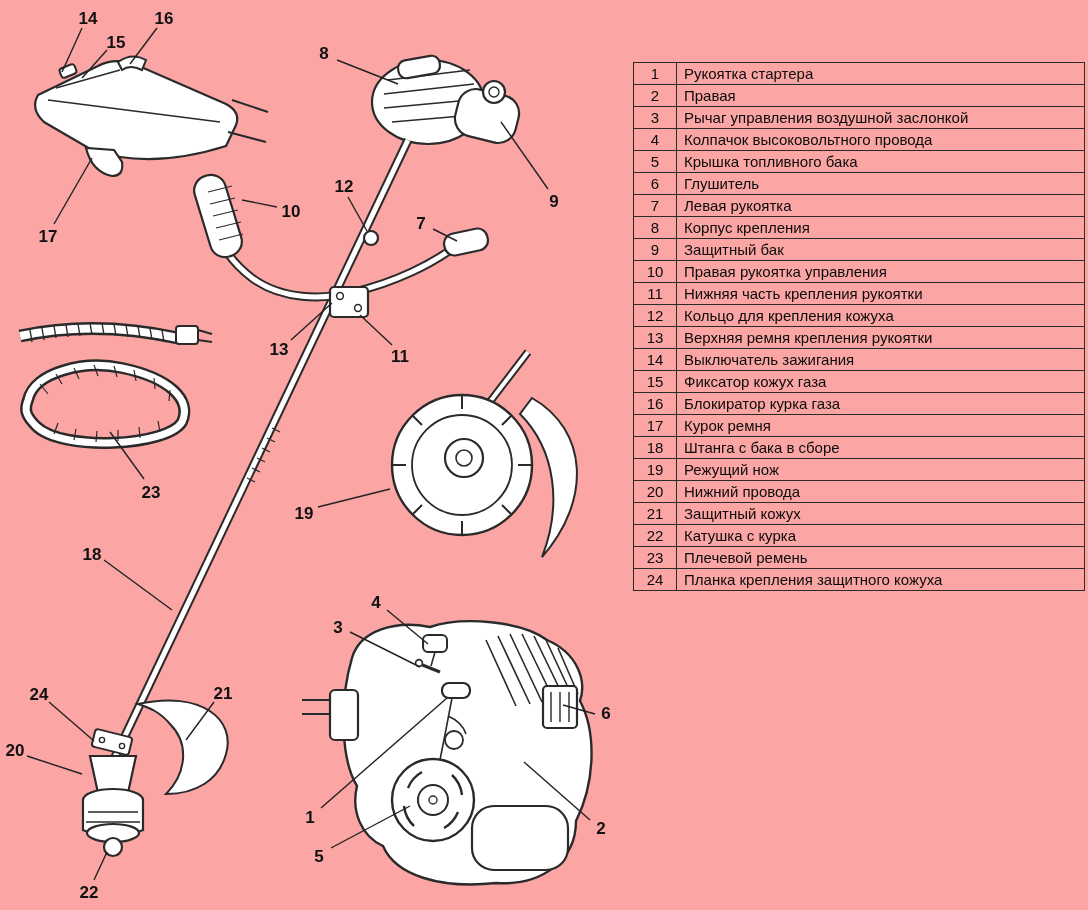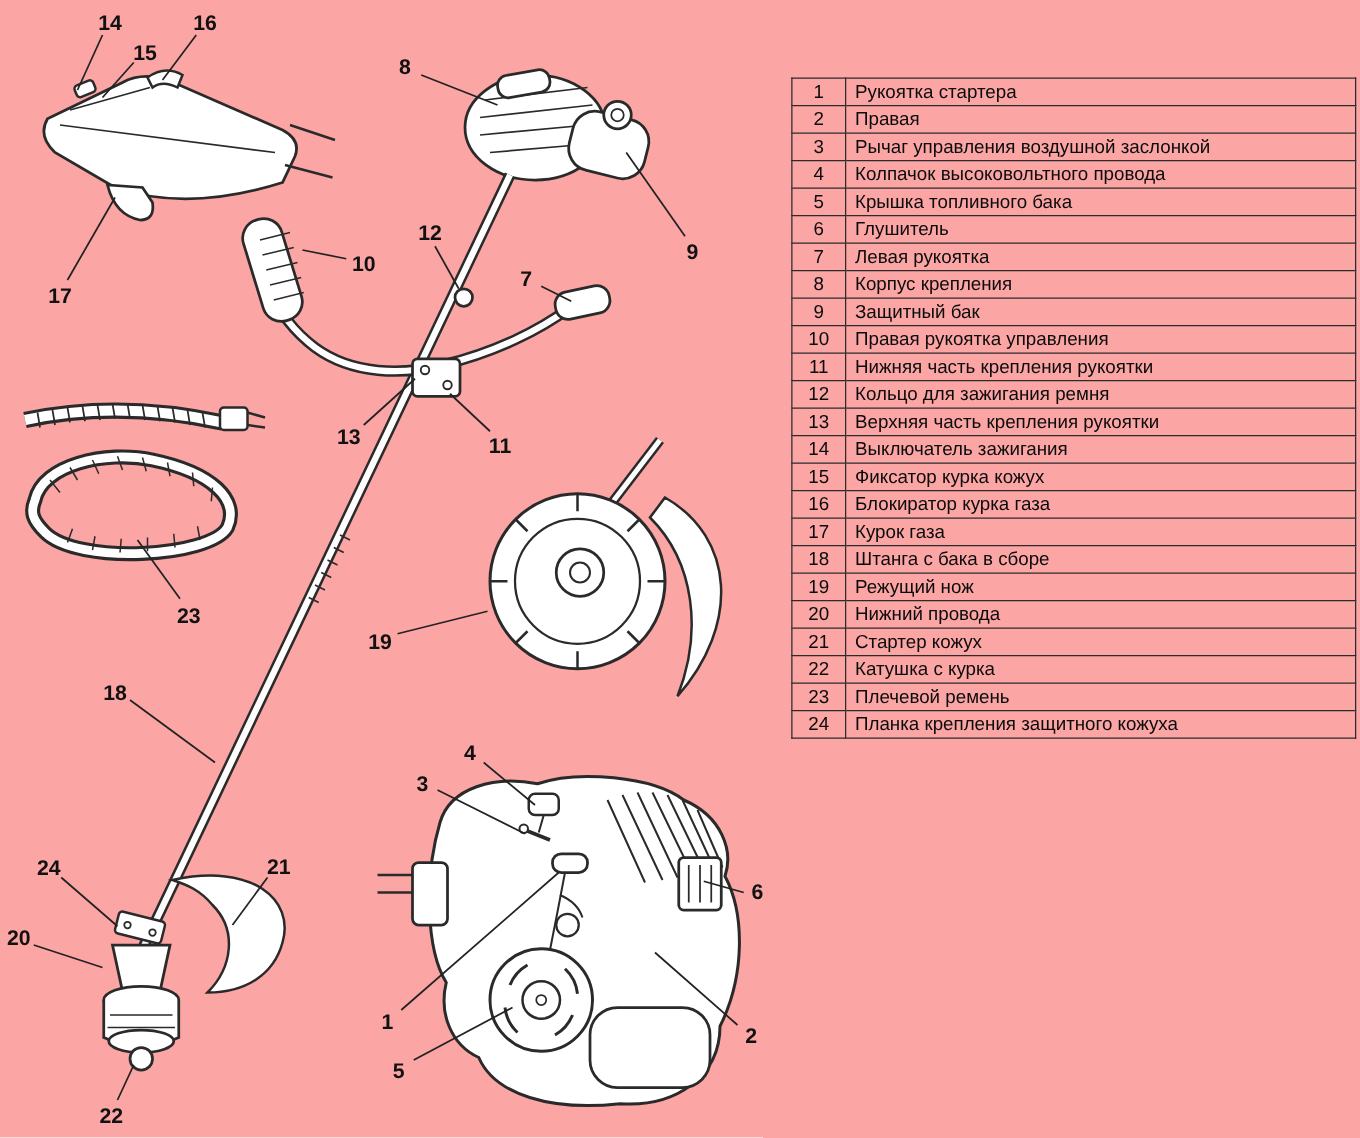--- a/index.html
+++ b/index.html
@@ -224,57 +224,57 @@
         <tr>
           <td class="num">10</td>
           <td>Правая рукоятка управления</td>
         </tr>
         <tr>
           <td class="num">11</td>
           <td>Нижняя часть крепления рукоятки</td>
         </tr>
         <tr>
           <td class="num">12</td>
-          <td>Кольцо для зажигания ремня</td>
+          <td>Кольцо для крепления кожуха</td>
         </tr>
         <tr>
           <td class="num">13</td>
-          <td>Верхняя часть крепления рукоятки</td>
+          <td>Верхняя ремня крепления рукоятки</td>
         </tr>
         <tr>
           <td class="num">14</td>
           <td>Выключатель зажигания</td>
         </tr>
         <tr>
           <td class="num">15</td>
-          <td>Фиксатор курка кожух</td>
+          <td>Фиксатор кожух газа</td>
         </tr>
         <tr>
           <td class="num">16</td>
           <td>Блокиратор курка газа</td>
         </tr>
         <tr>
           <td class="num">17</td>
-          <td>Курок газа</td>
+          <td>Курок ремня</td>
         </tr>
         <tr>
           <td class="num">18</td>
           <td>Штанга с бака в сборе</td>
         </tr>
         <tr>
           <td class="num">19</td>
           <td>Режущий нож</td>
         </tr>
         <tr>
           <td class="num">20</td>
           <td>Нижний провода</td>
         </tr>
         <tr>
           <td class="num">21</td>
-          <td>Стартер кожух</td>
+          <td>Защитный кожух</td>
         </tr>
         <tr>
           <td class="num">22</td>
           <td>Катушка с курка</td>
         </tr>
         <tr>
           <td class="num">23</td>
           <td>Плечевой ремень</td>
         </tr>
         <tr>

